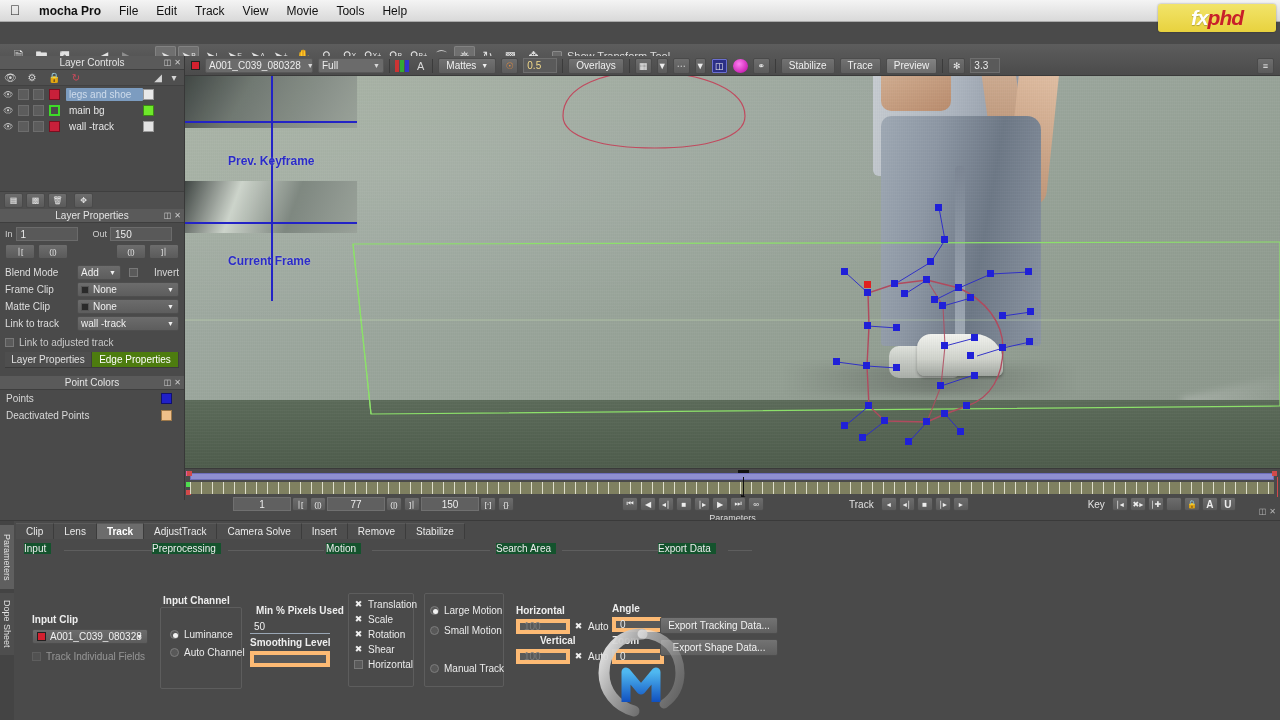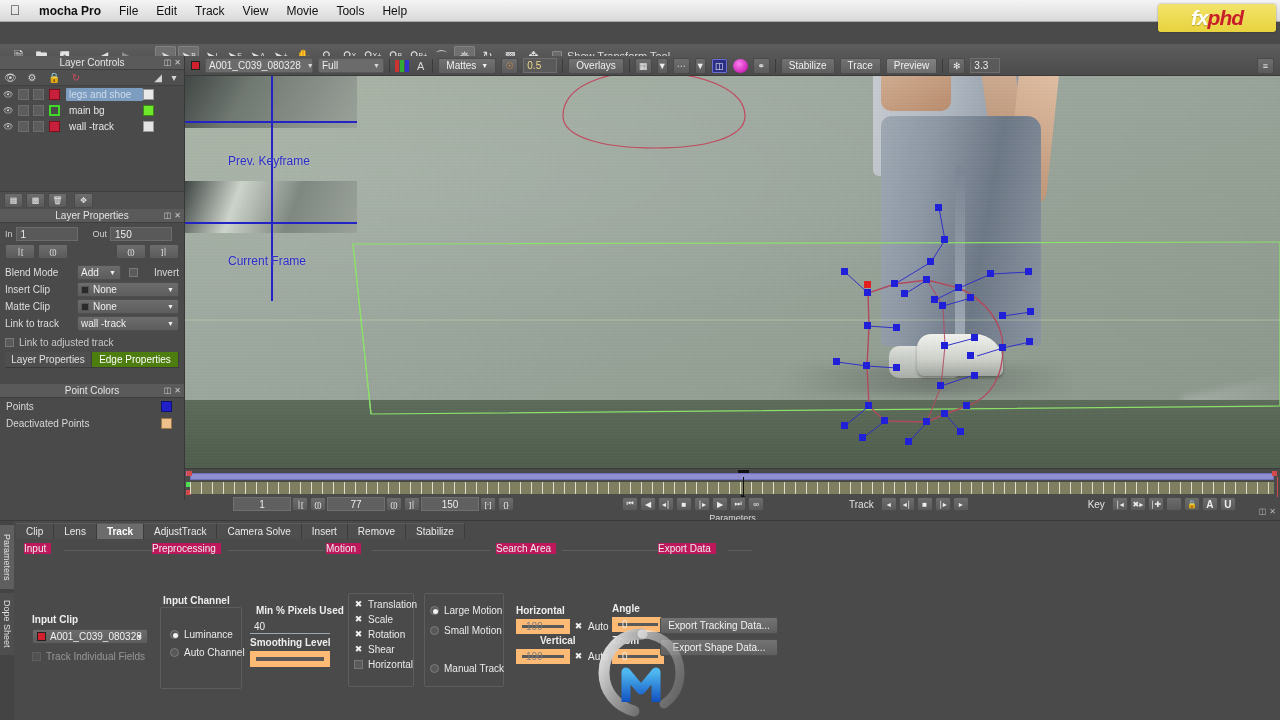--- a/index.html
+++ b/index.html
@@ -260,21 +260,21 @@
     transform:rotate(-12deg); filter:blur(3px);
   }
 
   
   .zoomwin {
     position:absolute; width:172px; height:52px; overflow:hidden;
     border:0; opacity:.95;
   }
   .zoomwin .inner { position:absolute; inset:0; }
   .zoomlabel {
-    position:absolute; font-size:12px; color:#2b2bc8; font-weight:normal;
+    position:absolute; font-size:12px; color:#2b2bc8; font-weight:bold;
     text-shadow:0 0 2px rgba(255,255,255,.35);
     white-space:nowrap;
   }
   .crosshair-v { position:absolute; width:2px; background:#2323c6; }
   .crosshair-h { position:absolute; height:2px; background:#2323c6; }
 
   
   .ovl { position:absolute; inset:0; }
 
   
@@ -334,33 +334,33 @@
 
   .htabs { position:absolute; left:16px; top:2px; height:16px; display:flex; }
   .htab {
     height:16px; padding:0 10px; display:flex; align-items:center;
     font-size:10px; color:#e9e9e9; background:#4e4e4e;
     border-right:1px solid #3c3c3c; border-top:1px solid #5a5a5a;
   }
   .htab.active { background:#6c6c6c; color:#fff; font-weight:bold; }
 
   .grouprow { position:absolute; left:16px; top:22px; width:1264px; height:14px; }
-  .glabel { position:absolute; font-size:10px; color:#ececec; padding-right:5px; background:#be185d; }
+  .glabel { position:absolute; font-size:10px; color:#ececec; padding-right:5px; background:#14532d; }
   .gline { position:absolute; top:7px; height:1px; background:#5e5e5e; }
 
   .bform { position:absolute; left:20px; top:64px; width:1260px; height:130px; }
   .flabel { position:absolute; font-size:10px; color:#ededed; font-weight:bold; }
   .fgroupbox { position:absolute; border:1px solid #5d5d5d; border-radius:2px; }
   .cbrow { display:flex; align-items:center; gap:5px; height:15px; font-size:10px; color:#ebebeb; }
   .xmark { width:9px; height:9px; font-size:9px; line-height:9px; color:#f0f0f0; text-align:center; }
   .emptybox { width:9px; height:9px; background:#5a5a5a; border:1px solid #787878; }
   .radio { width:9px; height:9px; border-radius:50%; background:#585858; border:1px solid #7d7d7d; position:relative; }
   .radio.on::after { content:""; position:absolute; left:1.5px; top:1.5px; width:5px; height:5px; border-radius:50%; background:#f2f2f2; }
   .tinput {
-    height:15px; background:#595959; border:6px solid #fdba74;
+    height:15px; background:#595959; border:4px solid #fdba74;
     font-size:10px; color:#e9e9e9; display:flex; align-items:center; padding-left:4px;
   }
   .tinput.under { background:transparent; border:0; border-bottom:1px solid #9aa7b5; color:#f0f0f0; }
   .tinput.dim { color:#7d7d7d; }
   .wbtn {
     height:17px; background:linear-gradient(#737373,#5f5f5f);
     border:1px solid #4d4d4d; border-radius:2px;
     display:flex; align-items:center; justify-content:center;
     font-size:10px; color:#f2f2f2; white-space:nowrap;
   }
@@ -573,21 +573,21 @@
           <span>Add</span>
           <span class="tri">▼</span>
         </span>
         <span class="inv">
           <span class="emptybox"></span>
           <span>Invert</span>
         </span>
       </div>
 
       <div class="proprow">
-        <span class="plabel">Insert Clip</span>
+        <span class="plabel">Frame Clip</span>
         <span class="dd">
           <span class="msq"></span>
           <span>None</span>
           <span class="tri">▼</span>
         </span>
       </div>
       <div class="proprow">
         <span class="plabel">Matte Clip</span>
         <span class="dd">
           <span class="msq"></span>
@@ -610,21 +610,21 @@
       <div class="lp-tabs">
         <div class="lp-tab">
             <span>Layer Properties</span>
           </div>
         <div class="lp-tab active">
             <span>Edge Properties</span>
           </div>
       </div>
     </div>
 
-    <div class="panelhdr" style="margin-top:16px">
+    <div class="panelhdr" style="margin-top:8px">
       <span>Point Colors</span>
       <span class="hbtns">
         <span>◫</span>
         <span>✕</span>
       </span>
     </div>
     <div class="pc-row">
       <span>Points</span>
       <span class="pcsw" style="background:#2020c8;border:1px solid #101070"></span>
     </div>
@@ -877,21 +877,21 @@
       <span class="cbrow" style="position:absolute; left:150px; top:42px">
         <span class="radio on"></span>
         <span>Luminance</span>
       </span>
       <span class="cbrow" style="position:absolute; left:150px; top:60px">
         <span class="radio"></span>
         <span>Auto Channel</span>
       </span>
 
       <span class="flabel" style="left:236px; top:20px">Min % Pixels Used</span>
-      <span class="tinput under" style="left:230px; top:34px; width:80px; position:absolute">40</span>
+      <span class="tinput under" style="left:230px; top:34px; width:80px; position:absolute">50</span>
       <span class="flabel" style="left:230px; top:52px">Smoothing Level</span>
       <span class="tinput" style="left:230px; top:66px; width:80px; height:16px; position:absolute"></span>
 
       <div class="fgroupbox" style="left:328px; top:8px; width:66px; height:94px"></div>
       <span class="cbrow" style="position:absolute; left:334px; top:12px">
         <span class="xmark">✖</span>
         <span>Translation</span>
       </span>
       <span class="cbrow" style="position:absolute; left:334px; top:27px">
         <span class="xmark">✖</span>

